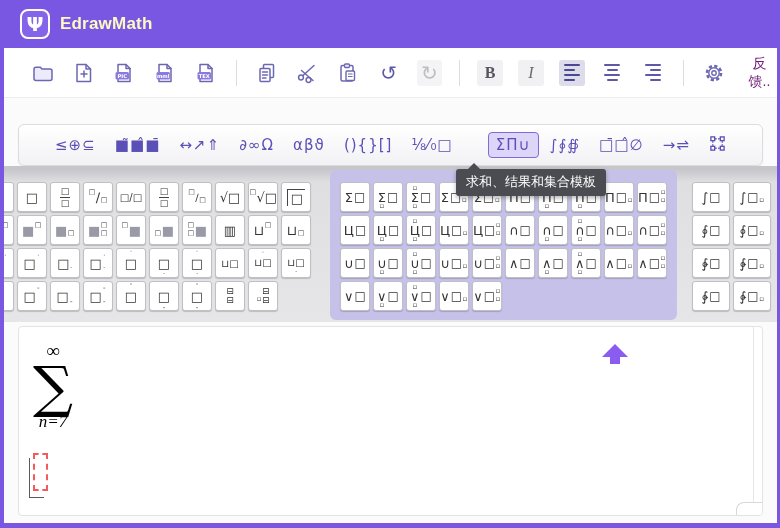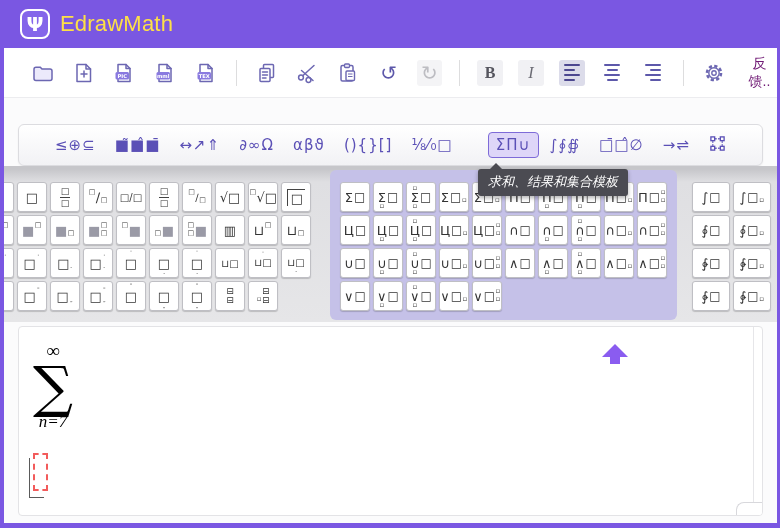--- a/index.html
+++ b/index.html
@@ -5,21 +5,21 @@
   html,body{margin:0;padding:0;background:#555;}
   *{box-sizing:border-box;}
   .window{position:relative;width:780px;height:528px;background:#fbfbfc;
     border:4px solid #7a57e2;border-top:0;border-right-width:3px;border-bottom-width:5px;
     overflow:hidden;font-family:"Liberation Sans",sans-serif;}
   
   .header{height:48px;background:#7a57e2;display:flex;align-items:center;padding-left:16px;gap:10px;}
   .logo{width:30px;height:30px;border:2px solid #fff;border-radius:8px;background:#8465ea;
     color:#fff;font-weight:bold;font-size:20px;display:flex;align-items:center;justify-content:center;
     font-family:"DejaVu Sans",sans-serif;}
-  .apptitle{color:#fde047;font-size:22px;font-weight:normal;letter-spacing:.2px;}
+  .apptitle{color:#fef9c3;font-size:17px;font-weight:bold;letter-spacing:.2px;}
   
   .toolbar{height:50px;background:#fff;border-bottom:1px solid #ececef;display:flex;align-items:center;
     padding:0 0 0 26px;gap:15px;}
   .tbtn{border:0;background:transparent;padding:0;margin:0;width:26px;height:26px;display:flex;
     align-items:center;justify-content:center;cursor:pointer;color:#5d58aa;border-radius:3px;}
   .tbtn svg{display:block;}
   .tbtn.chip{background:#f1f1f4;}
   .tbtn.active{background:#dcdcea;}
   .tbtn.disabled{background:#f4f4f6;color:#bdbdc2;}
   .tbtn.feedback{width:auto;}
@@ -59,22 +59,22 @@
   .ss{display:inline-flex;flex-direction:column;justify-content:center;font-size:7px;line-height:1.1;margin:0 .5px;}
   .ss span{display:block;height:8px;}
   .oustack{display:inline-flex;flex-direction:column;align-items:center;line-height:1;}
   .oustack .ou{font-size:7px;line-height:5px;height:5px;}
   .vstack{display:inline-flex;flex-direction:column;align-items:center;font-size:9px;line-height:1;}
   .vstack .fbar{width:10px;height:1px;background:#444;margin:1px 0;}
   .base.fill{color:#9a9aa6;}
   .base.ld{border-top:1.2px solid #444;border-left:1.2px solid #444;padding:1px 2px 0 3px;}
   .opbox{font-size:12px;margin-left:1px;}
   
-  .tooltip{position:absolute;left:474px;top:169px;background:#4b4b52;color:#fff;font-size:13px;
-    padding:4px 10px 5px;border-radius:3px;z-index:60;white-space:nowrap;box-shadow:0 2px 4px rgba(0,0,0,.3);font-style:italic;}
+  .tooltip{position:absolute;left:452px;top:169px;background:#4b4b52;color:#fff;font-size:13px;
+    padding:4px 10px 5px;border-radius:3px;z-index:60;white-space:nowrap;box-shadow:0 2px 4px rgba(0,0,0,.3);}
   .tooltip:before{content:"";position:absolute;top:-6px;left:12px;border:6px solid transparent;
     border-bottom-color:#4b4b52;border-top:0;}
   
   .canvas{position:relative;margin:4px 14px 0 14px;height:190px;background:#fff;
     border:1px solid #e3e3e6;border-radius:4px;overflow:hidden;}
   .formula{display:flex;align-items:center;padding:14px 0 0 14px;color:#000;}
   .bigop{display:inline-flex;flex-direction:column;align-items:center;font-family:"Liberation Serif",serif;}
   .bigop .top{font-size:19px;line-height:1;}
   .bigop .sigma{font-size:56px;line-height:.95;font-family:"DejaVu Serif",serif;}
   .bigop .bot{font-size:17px;font-style:italic;line-height:1.1;}

